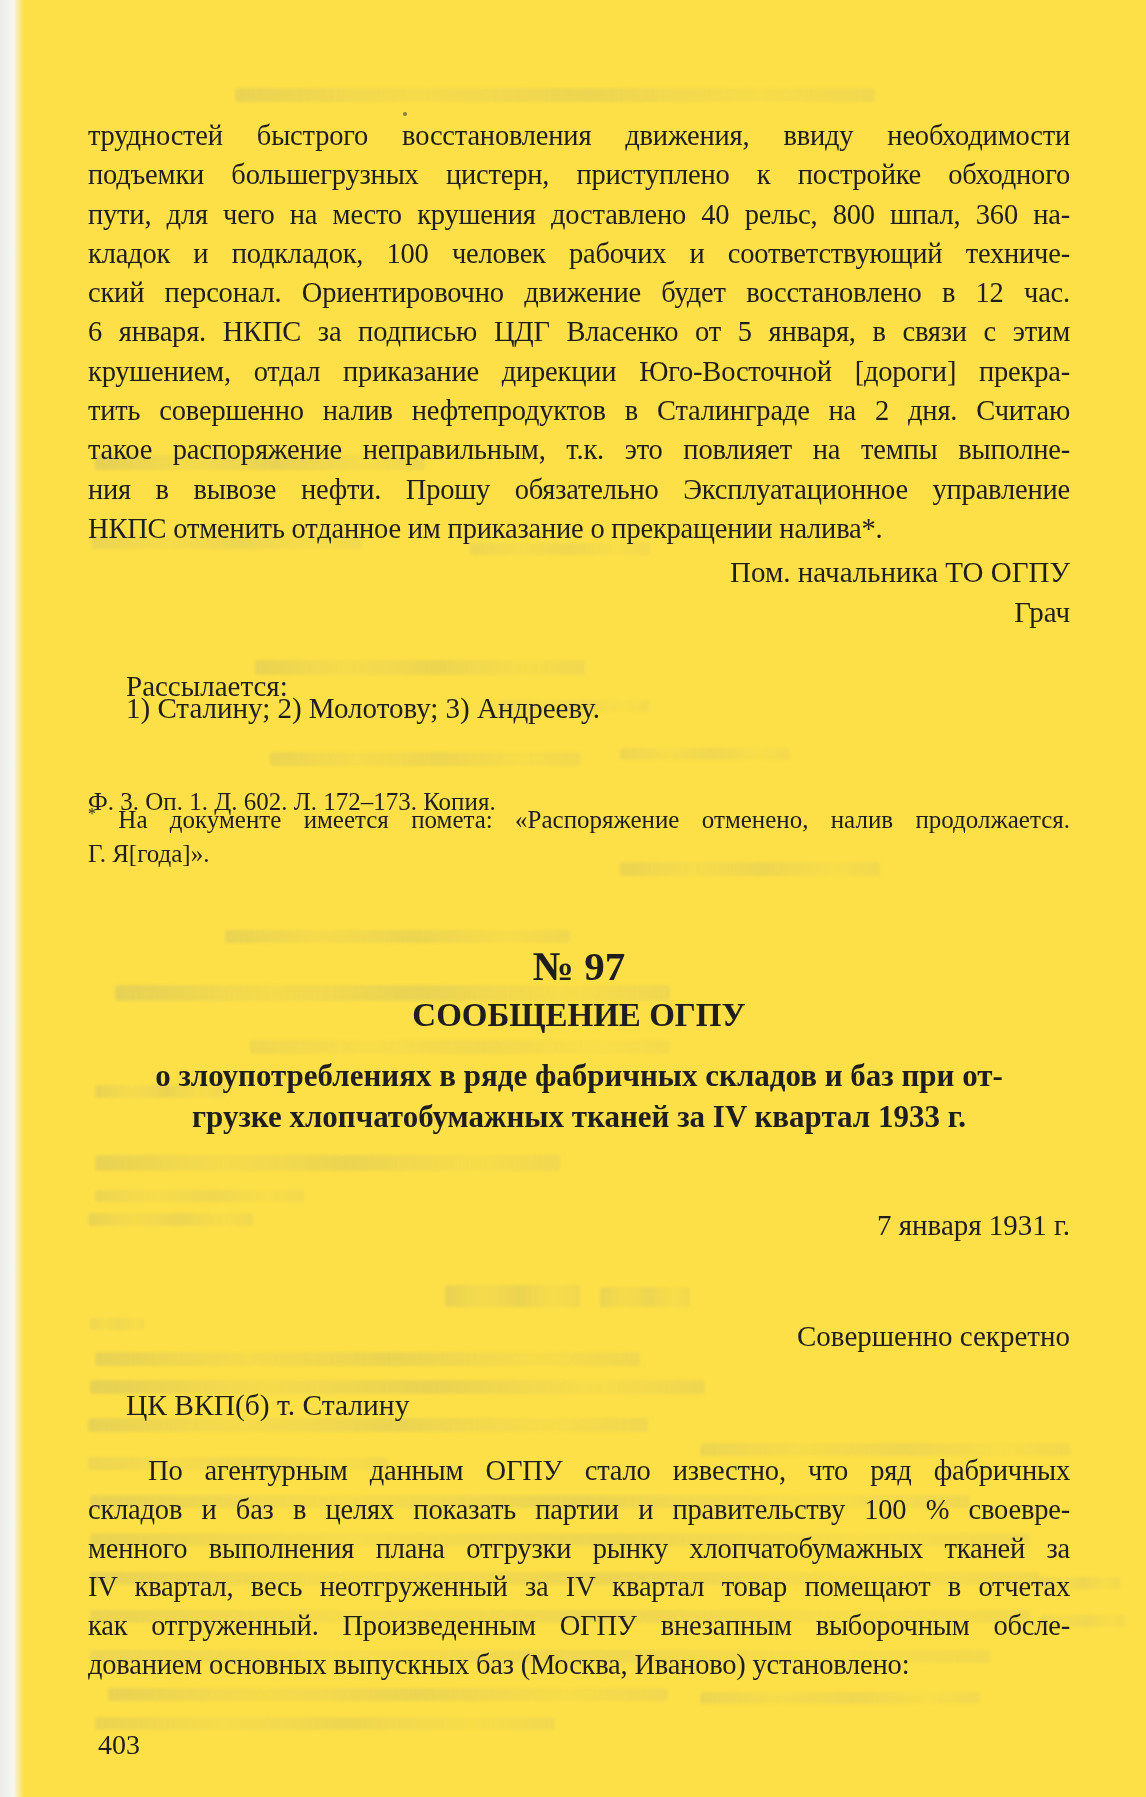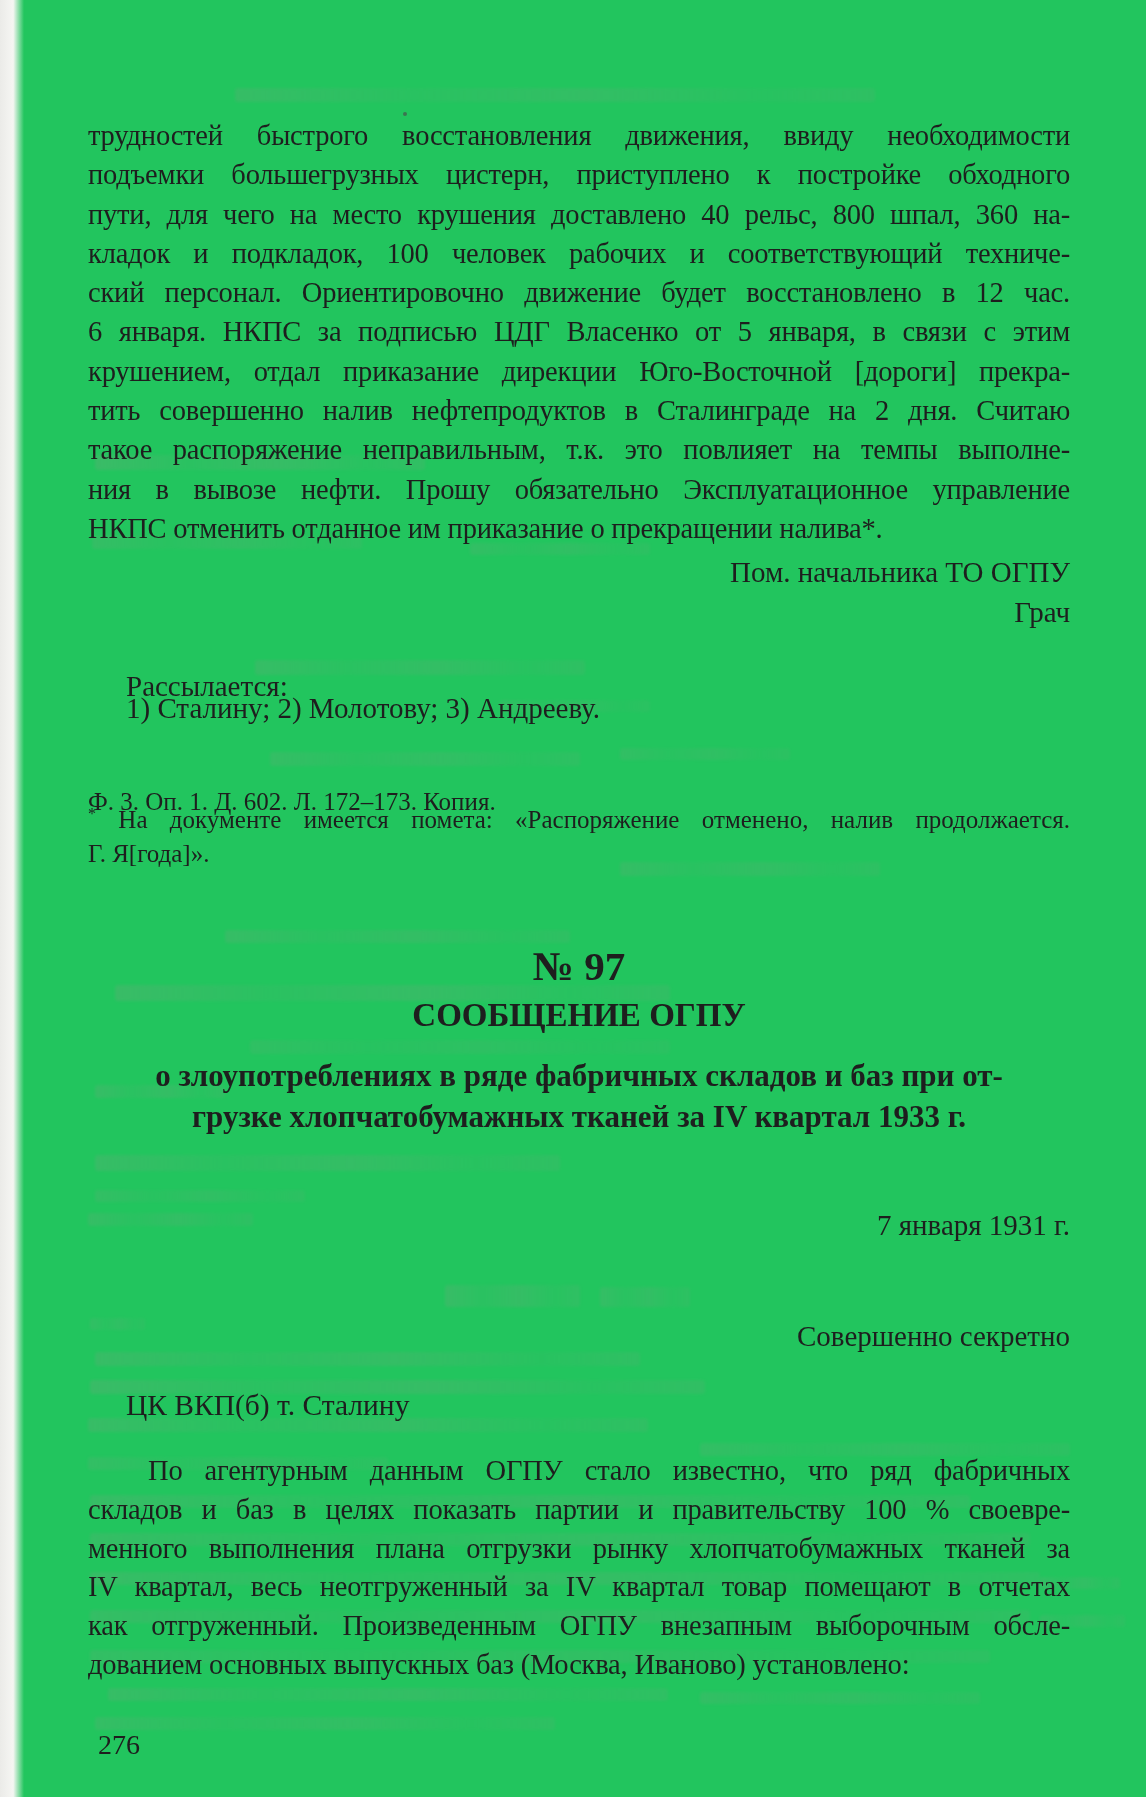--- a/index.html
+++ b/index.html
@@ -4,21 +4,21 @@
 <style>
   html, body {
     margin: 0;
     padding: 0;
     background: #fbfbf9;
   }
   .page {
     position: relative;
     width: 1146px;
     height: 1797px;
-    background: #22c55e;
+    background: #fde047;
     font-family: "Liberation Serif", serif;
     color: #1e1e1e;
     overflow: hidden;
   }
   .edge-left {
     position: absolute;
     left: 0; top: 0;
     width: 24px; height: 100%;
     background: linear-gradient(90deg, #ebebe8, #f6f6f3 55%, rgba(246,246,243,0));
   }
@@ -173,15 +173,15 @@
 
   <div class="b97">
     <div class="line j ind">По агентурным данным ОГПУ стало известно, что ряд фабричных</div>
     <div class="line j">складов и баз в целях показать партии и правительству 100 % своевре-</div>
     <div class="line j">менного выполнения плана отгрузки рынку хлопчатобумажных тканей за</div>
     <div class="line j">IV квартал, весь неотгруженный за IV квартал товар помещают в отчетах</div>
     <div class="line j">как отгруженный. Произведенным ОГПУ внезапным выборочным обсле-</div>
     <div class="line">дованием основных выпускных баз (Москва, Иваново) установлено:</div>
   </div>
 
-  <div class="abs pageno">276</div>
+  <div class="abs pageno">403</div>
 
 </div>
 
 </body></html>

